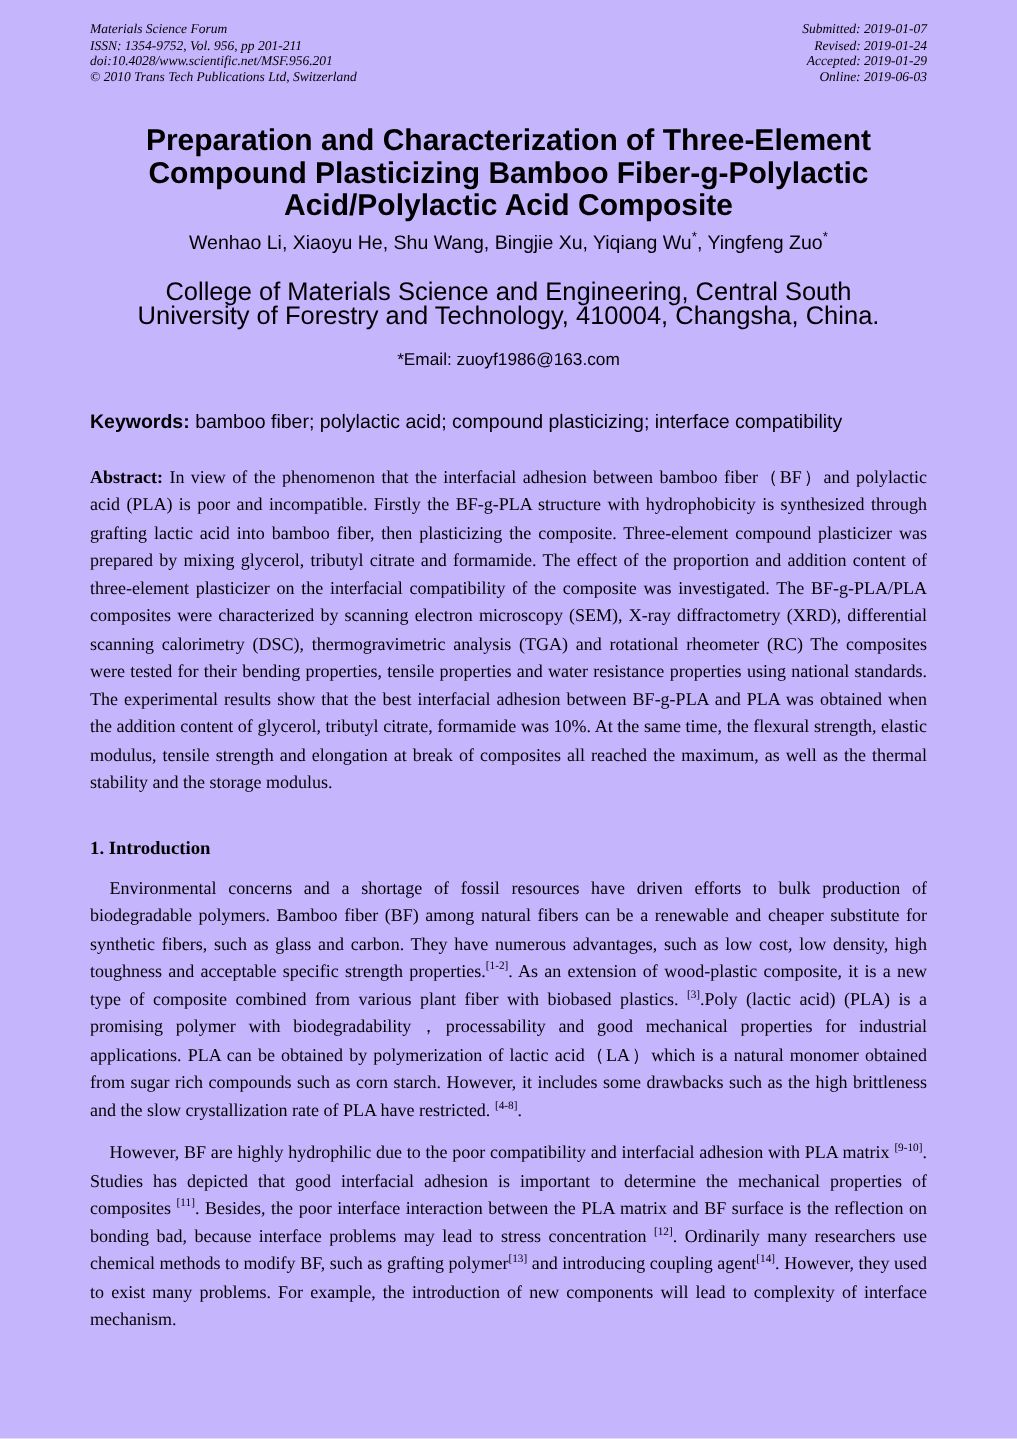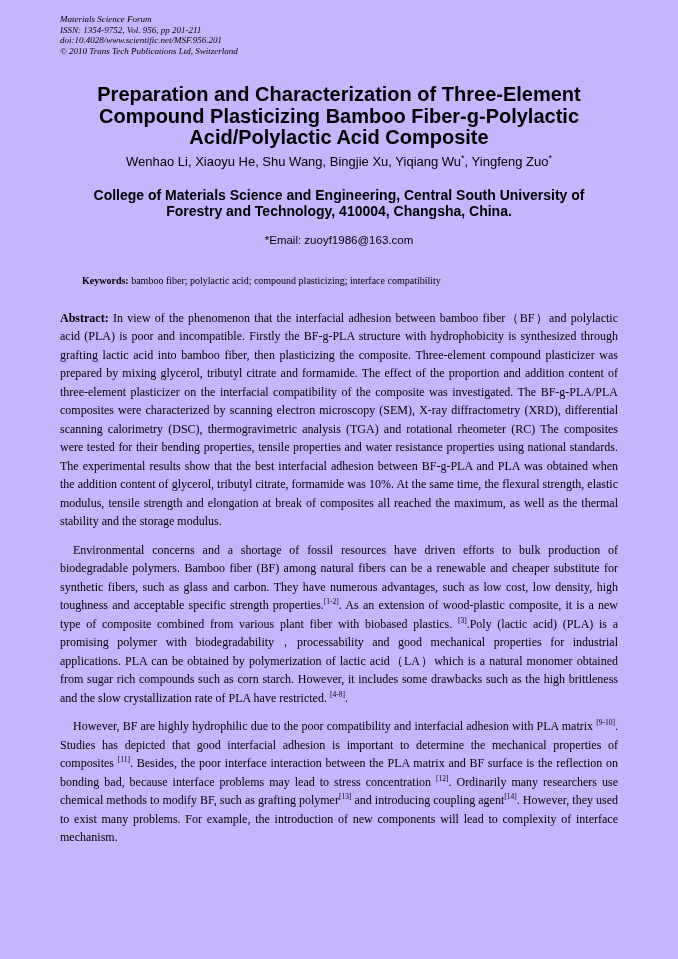--- a/index.html
+++ b/index.html
@@ -34,40 +34,38 @@
   .authors {
     font-family: "Liberation Sans", sans-serif;
     font-size: 13px;
     line-height: 17px;
     text-align: center;
     margin-top: 4px;
   }
   .authors sup { font-size: 9px; line-height: 0; }
   .affiliation {
     font-family: "Liberation Sans", sans-serif;
-    font-size: 14px;
+    font-size: 17px;
     line-height: 16.5px;
     text-align: center;
     max-width: 500px;
     margin: 17px auto 0 auto;
-    font-weight: bold;
   }
   .email {
     font-family: "Liberation Sans", sans-serif;
     font-size: 11.5px;
     line-height: 15px;
     text-align: center;
     margin-top: 13px;
   }
   .keywords {
-    font-family: Liberation Serif, serif;
-    font-size: 10px;
+    font-family: Liberation Sans, sans-serif;
+    font-size: 13px;
     line-height: 14px;
     margin-top: 26px;
-    margin-left: 22px;
   }
   .bold { font-weight: bold; }
   .abstract {
     font-size: 12px;
     line-height: 18.5px;
     text-align: justify;
     margin-top: 21px;
   }
   .section-heading {
     font-family: "Liberation Serif", serif;
@@ -94,38 +92,45 @@
 
 <div class="page">
 
   <header class="page-header">
     <div class="header-left">
       <div>Materials Science Forum</div>
       <div>ISSN: 1354-9752, Vol. 956, pp 201-211</div>
       <div>doi:10.4028/www.scientific.net/MSF.956.201</div>
       <div>© 2010 Trans Tech Publications Ltd, Switzerland</div>
     </div>
+    <div class="header-right">
+      <div>Submitted: 2019-01-07</div>
+      <div>Revised: 2019-01-24</div>
+      <div>Accepted: 2019-01-29</div>
+      <div>Online: 2019-06-03</div>
+    </div>
   </header>
 
   <h1 class="title">Preparation and Characterization of Three-Element Compound Plasticizing Bamboo Fiber-g-Polylactic Acid/Polylactic Acid Composite</h1>
 
   <p class="authors"><span>Wenhao Li, Xiaoyu He, Shu Wang, Bingjie Xu, Yiqiang Wu</span><sup>*</sup><span>, Yingfeng Zuo</span><sup>*</sup></p>
 
   <p class="affiliation">College of Materials Science and Engineering, Central South University of Forestry and Technology, 410004, Changsha, China.</p>
 
   <p class="email">*Email: zuoyf1986@163.com</p>
 
   <p class="keywords">
     <span class="bold">Keywords:</span>
     <span>bamboo fiber; polylactic acid; compound plasticizing; interface compatibility</span>
   </p>
 
   <p class="abstract">
     <span class="bold">Abstract:</span>
     <span>In view of the phenomenon that the interfacial adhesion between bamboo fiber（BF）and polylactic acid (PLA) is poor and incompatible. Firstly the BF-g-PLA structure with hydrophobicity is synthesized through grafting lactic acid into bamboo fiber, then plasticizing the composite. Three-element compound plasticizer was prepared by mixing glycerol, tributyl citrate and formamide. The effect of the proportion and addition content of three-element plasticizer on the interfacial compatibility of the composite was investigated. The BF-g-PLA/PLA composites were characterized by scanning electron microscopy (SEM), X-ray diffractometry (XRD), differential scanning calorimetry (DSC), thermogravimetric analysis (TGA) and rotational rheometer (RC) The composites were tested for their bending properties, tensile properties and water resistance properties using national standards. The experimental results show that the best interfacial adhesion between BF-g-PLA and PLA was obtained when the addition content of glycerol, tributyl citrate, formamide was 10%. At the same time, the flexural strength, elastic modulus, tensile strength and elongation at break of composites all reached the maximum, as well as the thermal stability and the storage modulus.</span>
   </p>
 
+  <h2 class="section-heading">1. Introduction</h2>
 
   <p class="body-para"><span>Environmental concerns and a shortage of fossil resources have driven efforts to bulk production of biodegradable polymers. Bamboo fiber (BF) among natural fibers can be a renewable and cheaper substitute for synthetic fibers, such as glass and carbon. They have numerous advantages, such as low cost, low density, high toughness and acceptable specific strength properties.</span><sup>[1-2]</sup><span>. As an extension of wood-plastic composite, it is a new type of composite combined from various plant fiber with biobased plastics. </span><sup>[3]</sup><span>.Poly (lactic acid) (PLA) is a promising polymer with biodegradability，processability and good mechanical properties for industrial applications. PLA can be obtained by polymerization of lactic acid（LA）which is a natural monomer obtained from sugar rich compounds such as corn starch. However, it includes some drawbacks such as the high brittleness and the slow crystallization rate of PLA have restricted. </span><sup>[4-8]</sup><span>.</span></p>
 
   <p class="body-para"><span>However, BF are highly hydrophilic due to the poor compatibility and interfacial adhesion with PLA matrix </span><sup>[9-10]</sup><span>. Studies has depicted that good interfacial adhesion is important to determine the mechanical properties of composites </span><sup>[11]</sup><span>. Besides, the poor interface interaction between the PLA matrix and BF surface is the reflection on bonding bad, because interface problems may lead to stress concentration </span><sup>[12]</sup><span>. Ordinarily many researchers use chemical methods to modify BF, such as grafting polymer</span><sup>[13]</sup><span> and introducing coupling agent</span><sup>[14]</sup><span>. However, they used to exist many problems. For example, the introduction of new components will lead to complexity of interface mechanism.</span></p>
 
 </div>
 
 </body></html>

